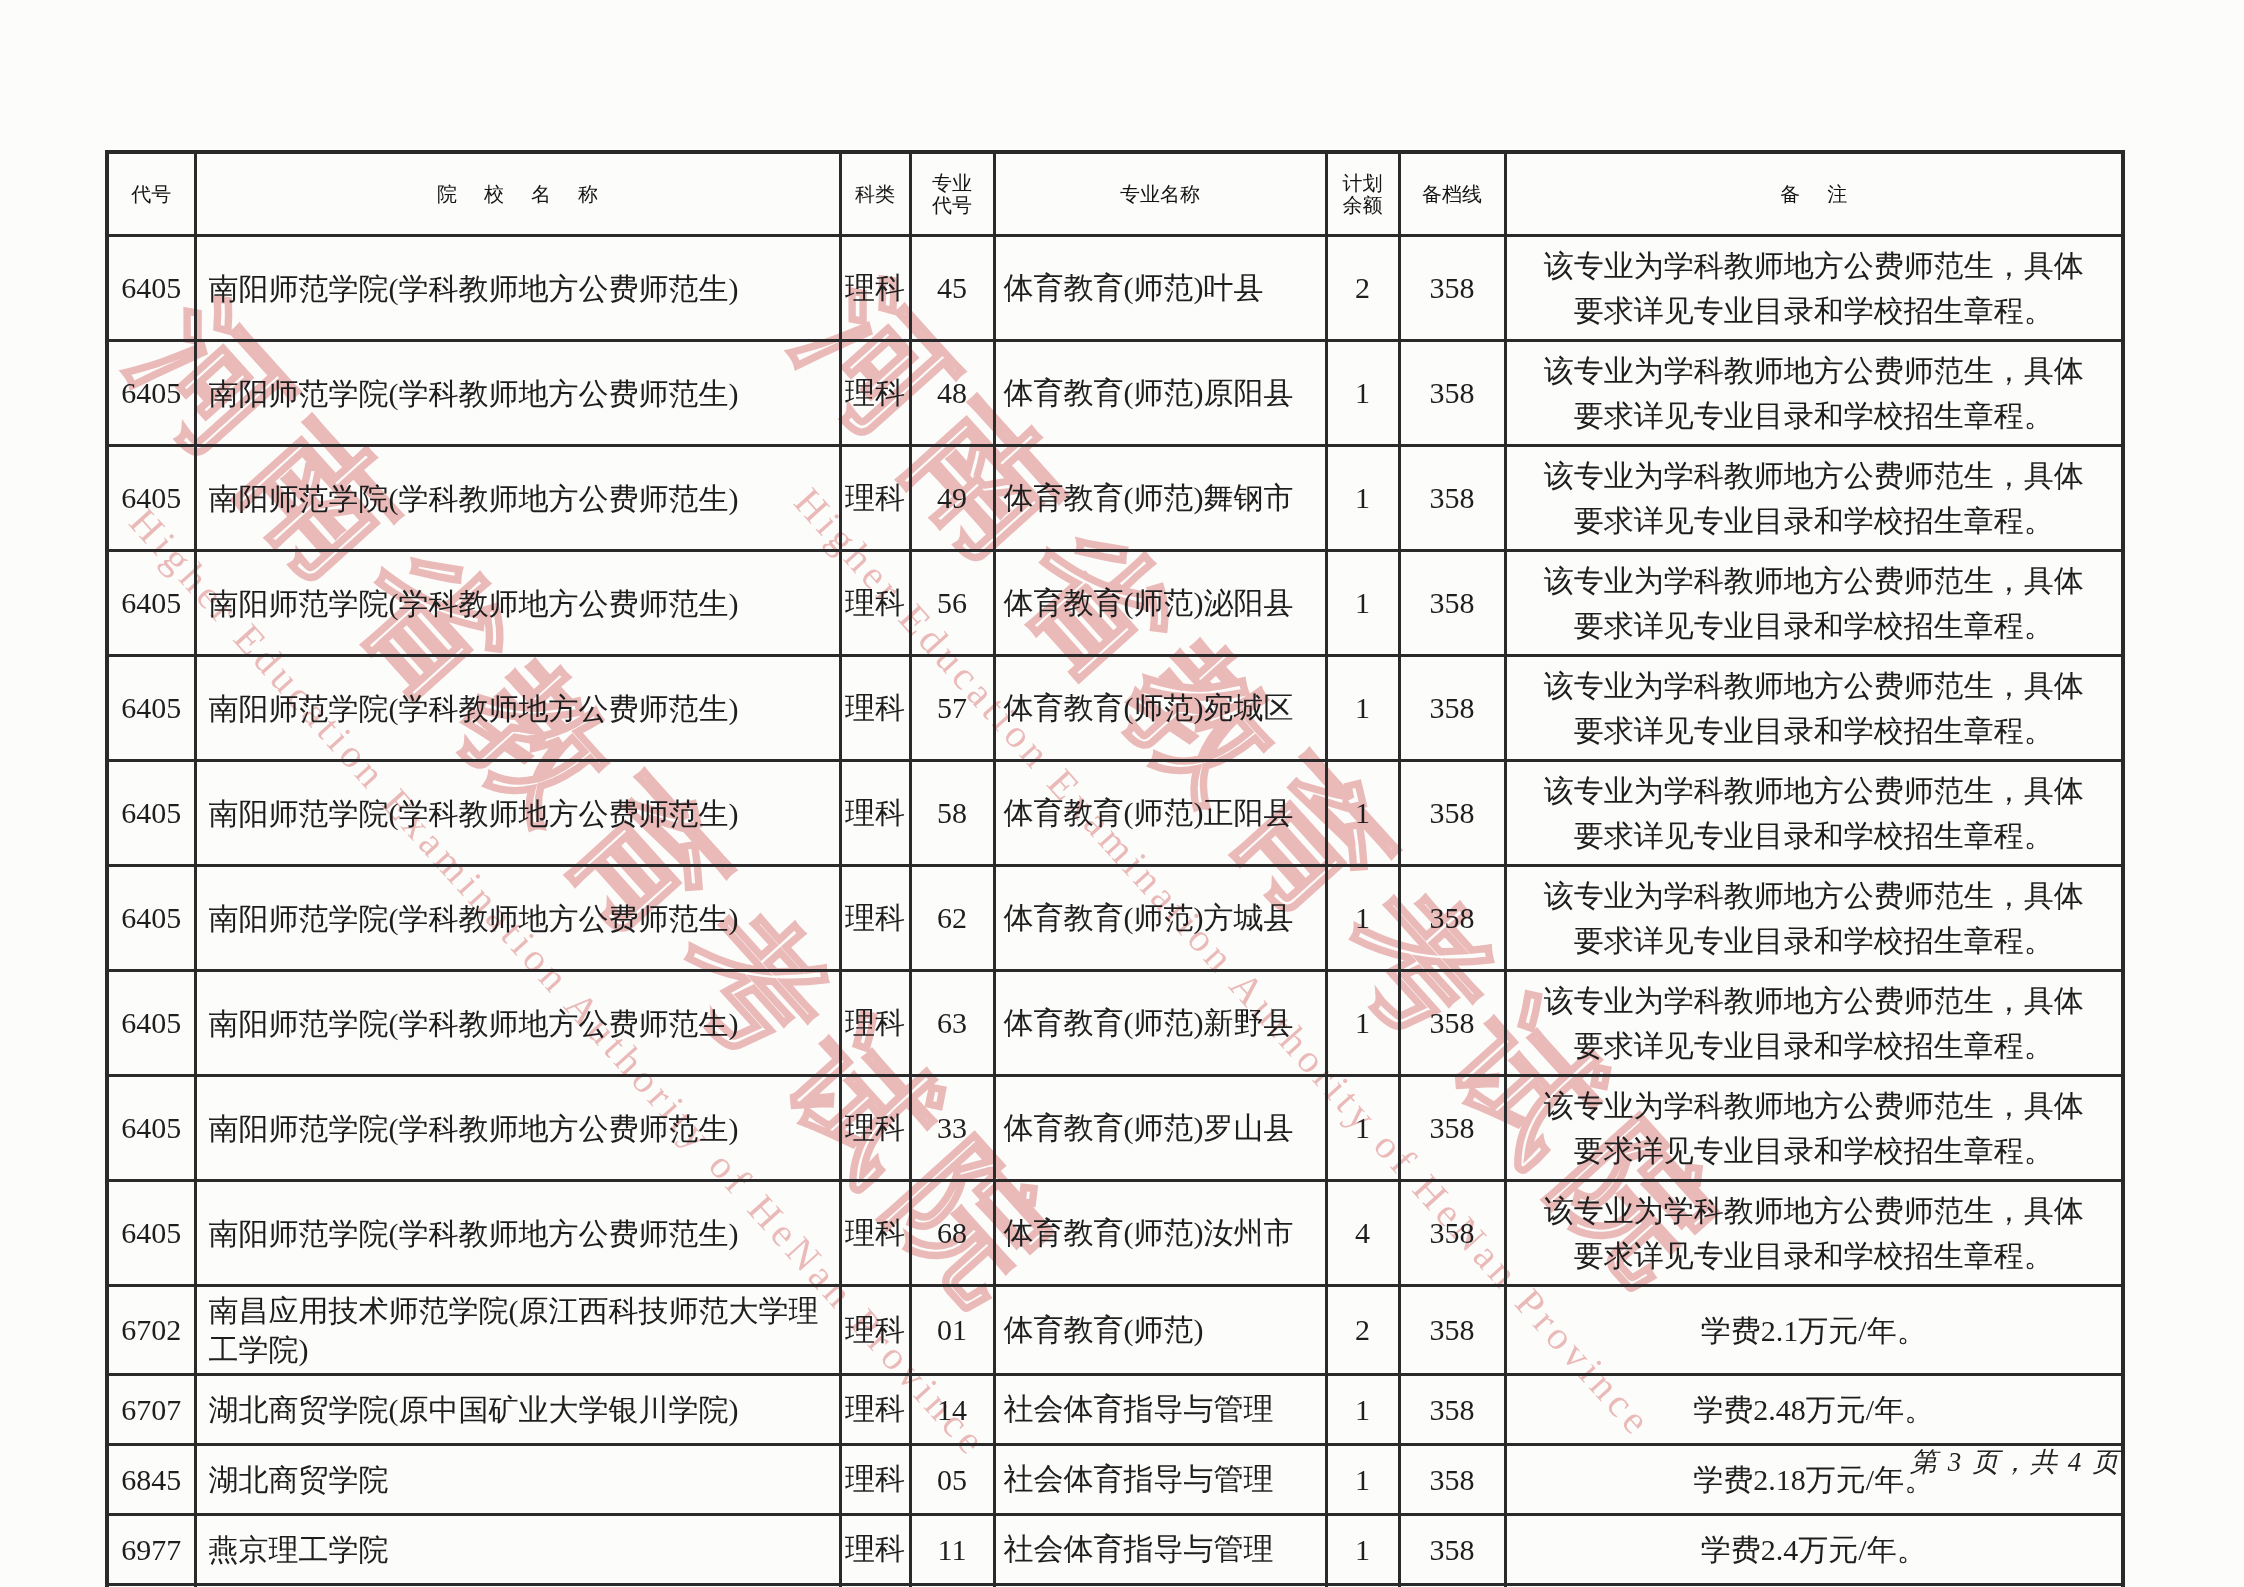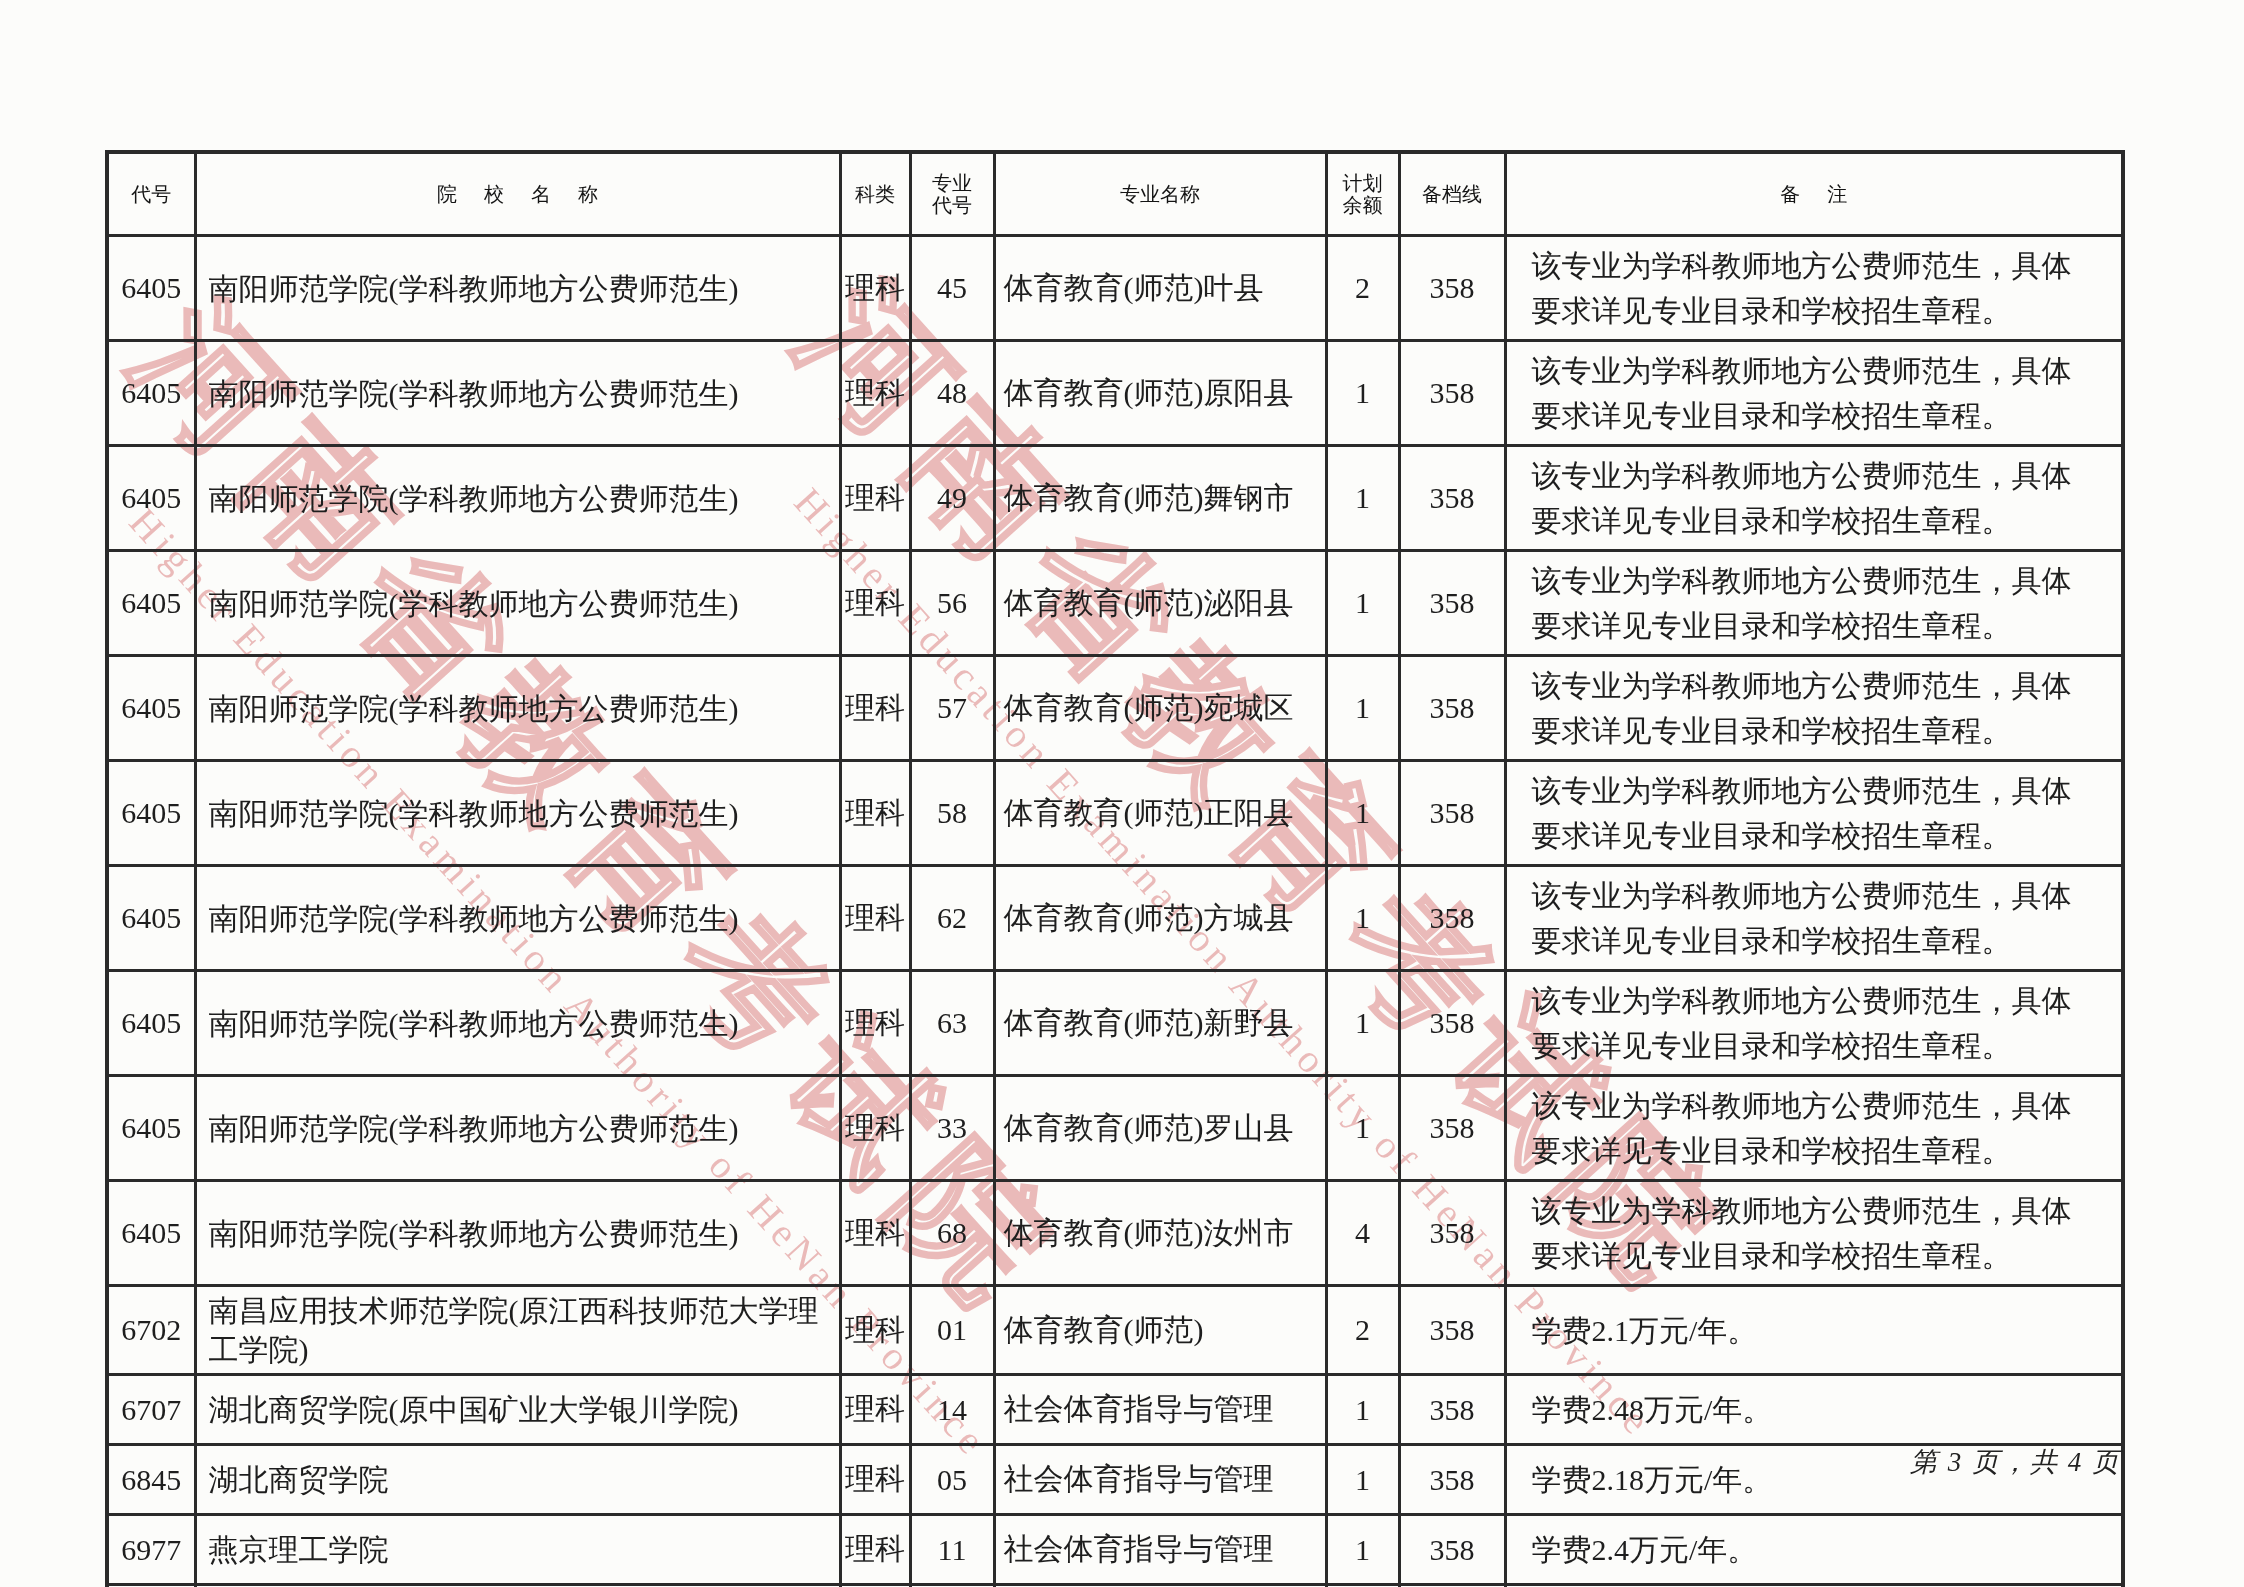--- a/index.html
+++ b/index.html
@@ -42,21 +42,21 @@
   tr.row-tall  { height:81px; }
   tr.row-xtall { height:86px;font-family:Liberation Serif, serif; }
   tr.row-short { height:70px; }
   .col-0 { width:88px;  text-align:center; }
   .col-1 { width:645px; text-align:left; padding:4px 12px; line-height:1.3; }
   .col-2 { width:70px;  text-align:center; }
   .col-3 { width:84px;  text-align:center; }
   .col-4 { width:332px; text-align:left; padding:0 8px; }
   .col-5 { width:73px;  text-align:center; }
   .col-6 { width:106px; text-align:center; }
-  .col-7 { width:618px; text-align:left; padding:6px 25px; font-size:28px; line-height:1.5; }
+  .col-7 { width:618px; text-align:center; padding:6px 25px; font-size:28px; line-height:1.5; }
   
   .footer {
     position:absolute; left:105px; top:1444px; width:2016px;
     text-align:right; font-size:27px; letter-spacing:2px; color:#222;font-style:italic;
   }
 </style>
 </head>
 <body>
 
 <div class="page">

